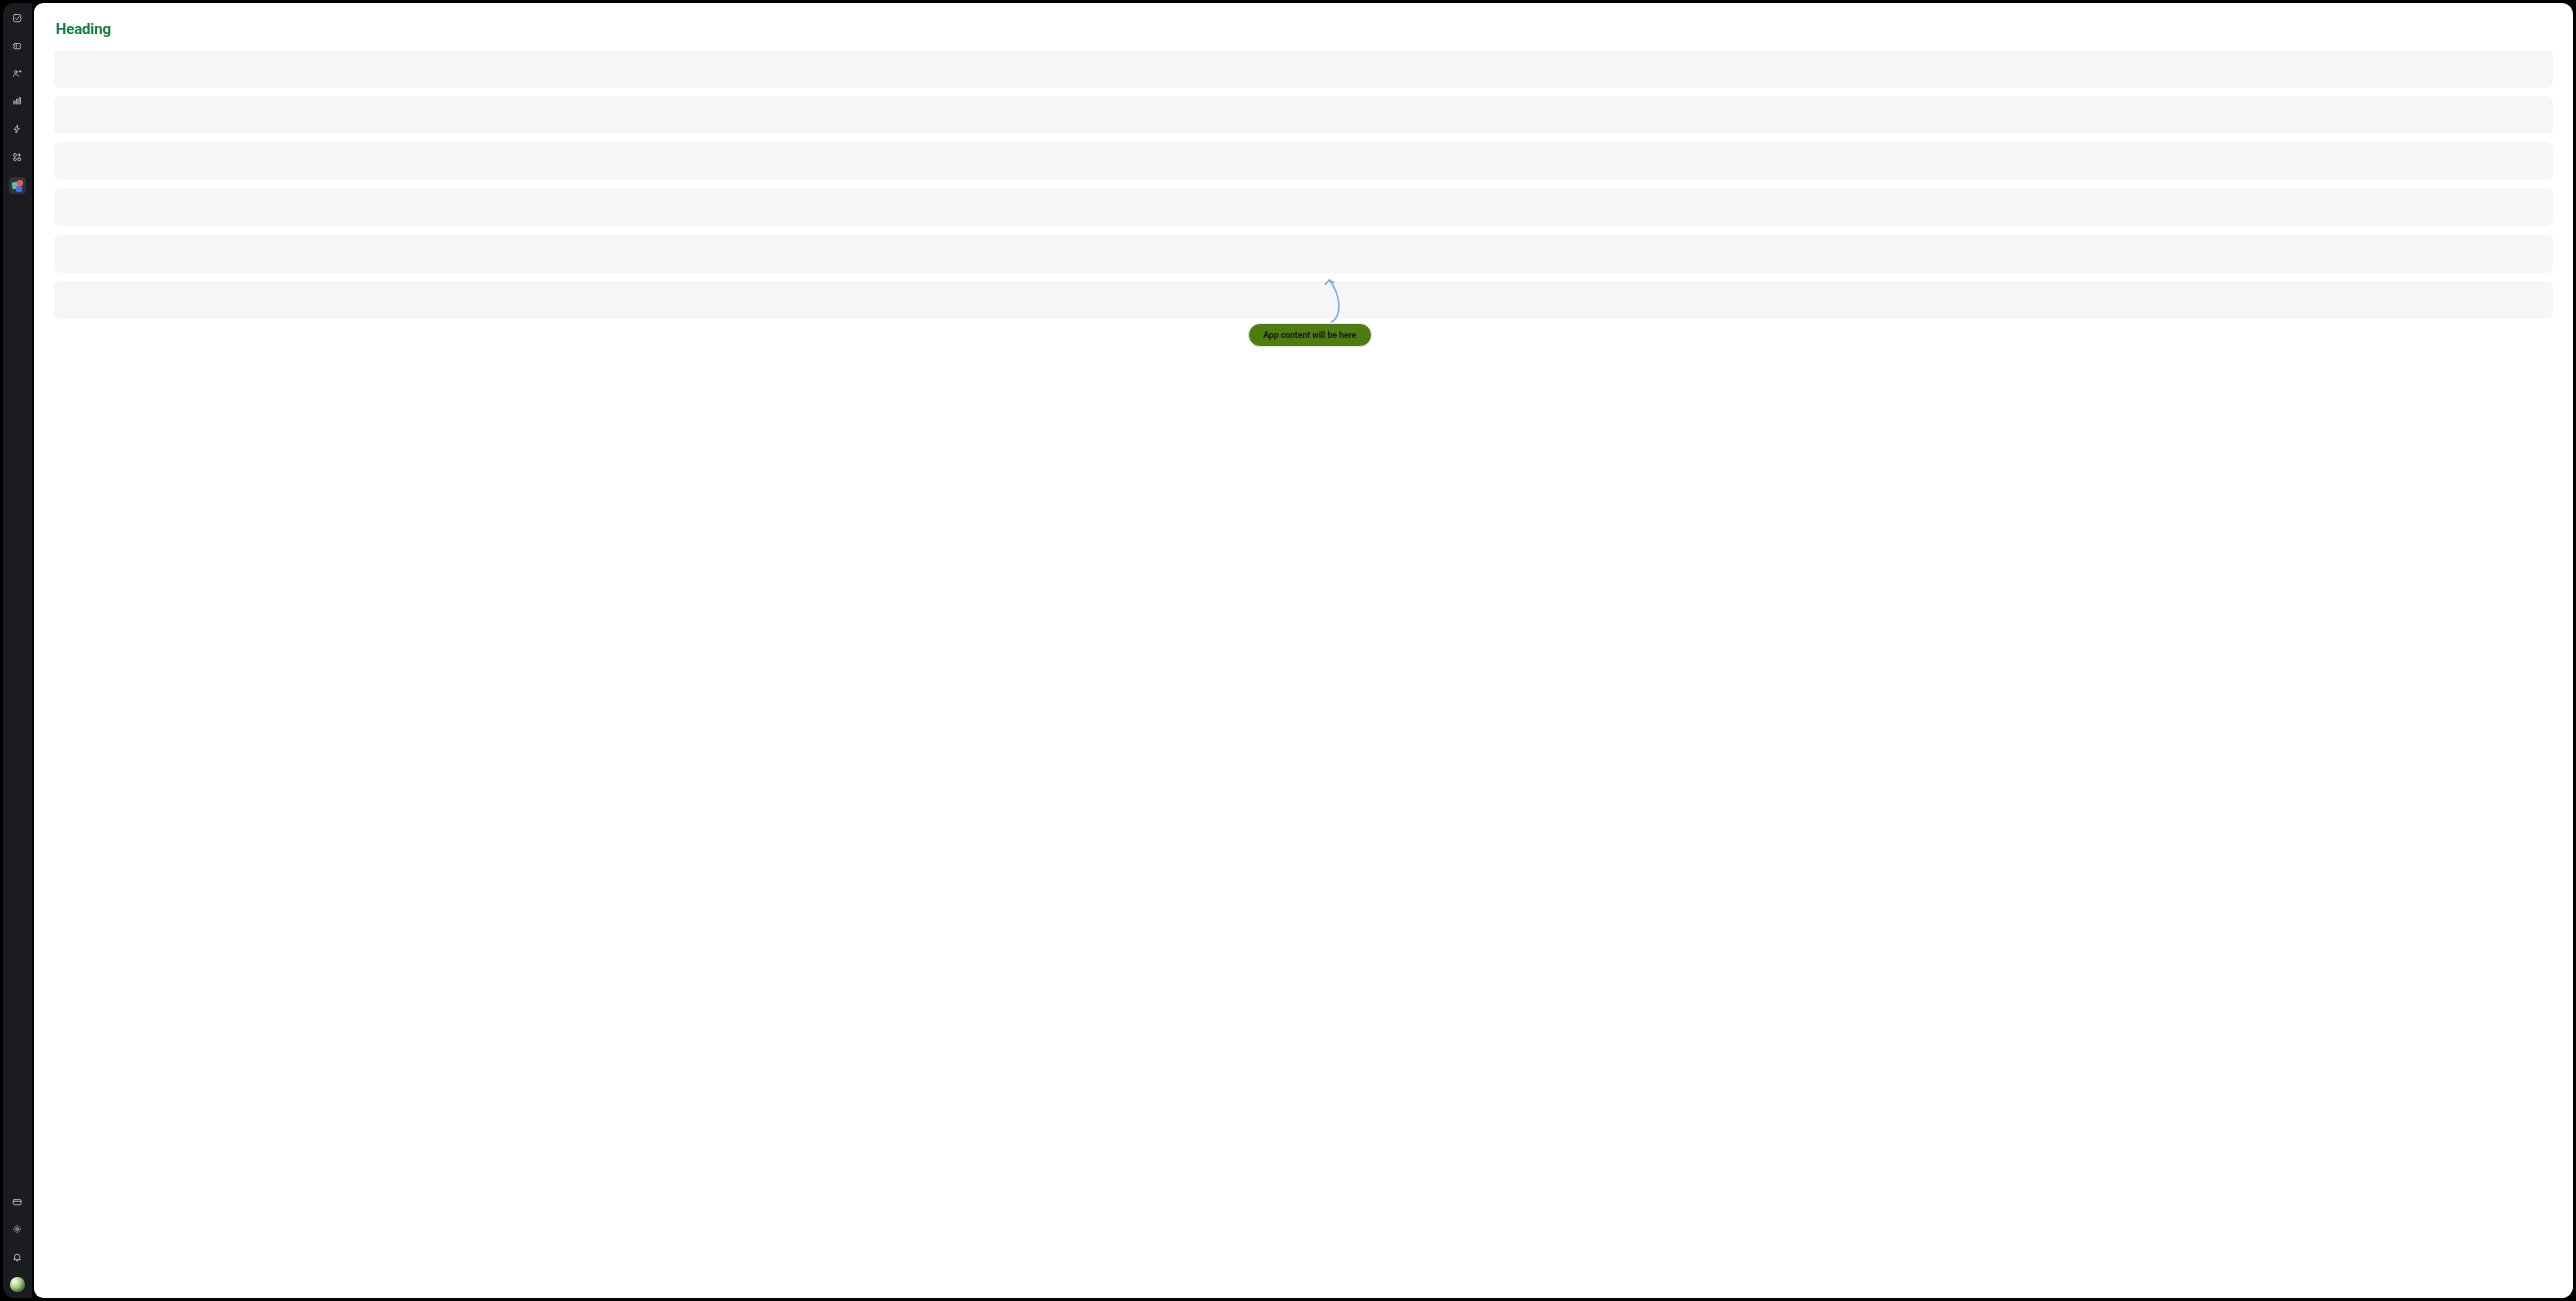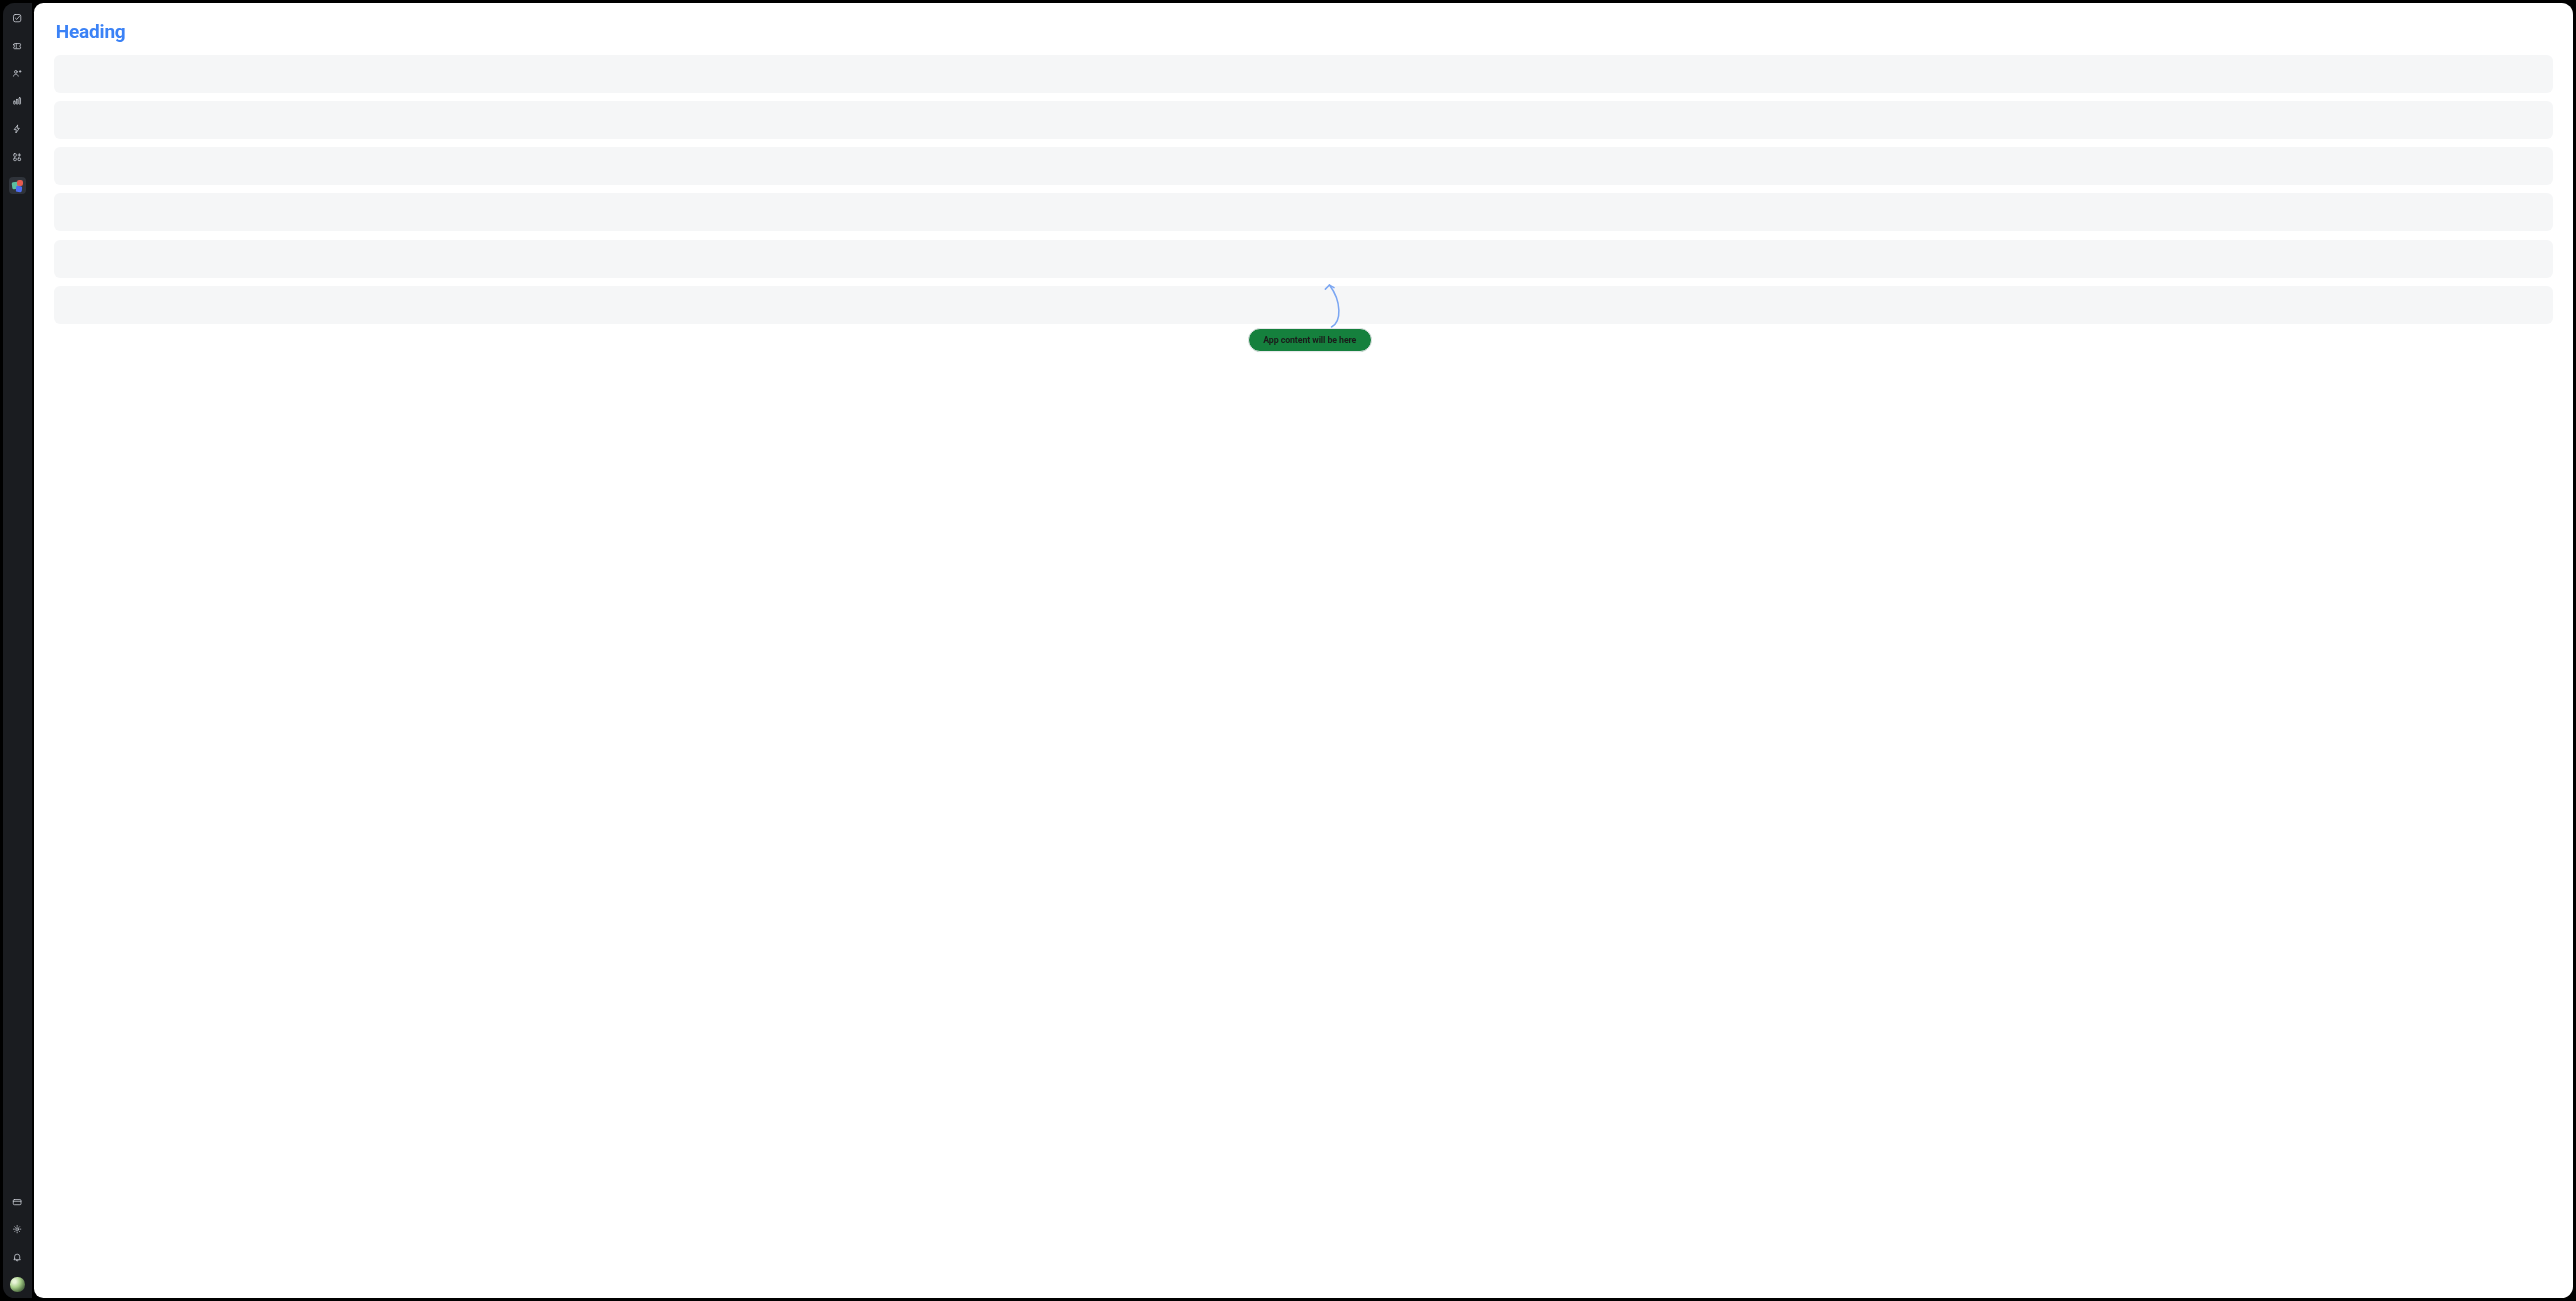--- a/index.html
+++ b/index.html
@@ -58,37 +58,37 @@
       background: #ffffff;
       border-top-left-radius: 9.3px;
       border-bottom-left-radius: 9.3px;
       margin-left: 2.1px;
       padding: 16.5px 19.6px 19.6px 19.6px;
       display: flex;
       flex-direction: column;
       overflow: hidden;
     }
 
-    .heading { font-size: 19px; font-weight: 700; color: #3b82f6; letter-spacing: -0.01em; margin-bottom: 12.4px; padding-left: 2.1px;}
+    .heading { font-size: 15px; font-weight: 700; color: #15803d; letter-spacing: -0.01em; margin-bottom: 12.4px; padding-left: 2.1px;}
 
     .rows { display: flex; flex-direction: column; gap: 8.2px; flex: 0 0 auto; }
     .row-placeholder {
       background: #f5f6f7;
       border-radius: 6.2px;
       height: 38px;
       width: 100%;
     }
 
     
     .callout-wrap { position: relative; margin-top: -26px; align-self: center; left: 6.2px; }
     .callout-arrow { position: absolute; bottom: 21.6px; left: 58%; }
     .callout-arrow svg { width: 25px; height: 47px; }
     .callout {
       display: inline-block;
-      background: #15803d;
+      background: #4d7c0f;
       border: 0.5px solid #e6e7ea;
       border-radius: 515px;
       padding: 6.2px 14.4px;
       font-size: 8.8px;
       font-weight: 700;
       color: #1b1b1b;
       letter-spacing: -0.01em;
       box-shadow: 0 0.5px 1px rgba(0,0,0,0.03);
       margin-top: 30px;
     }

